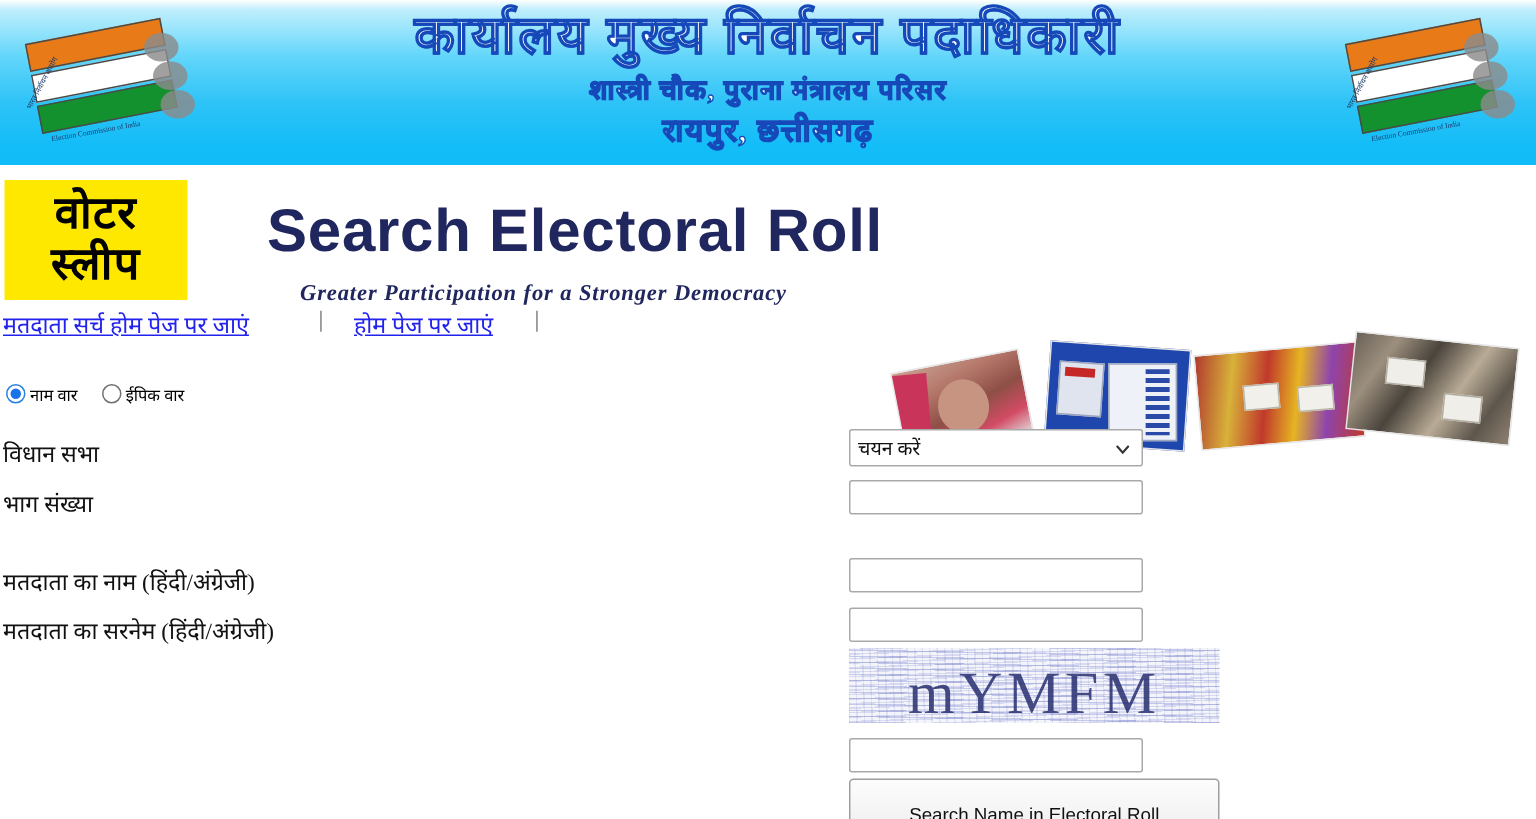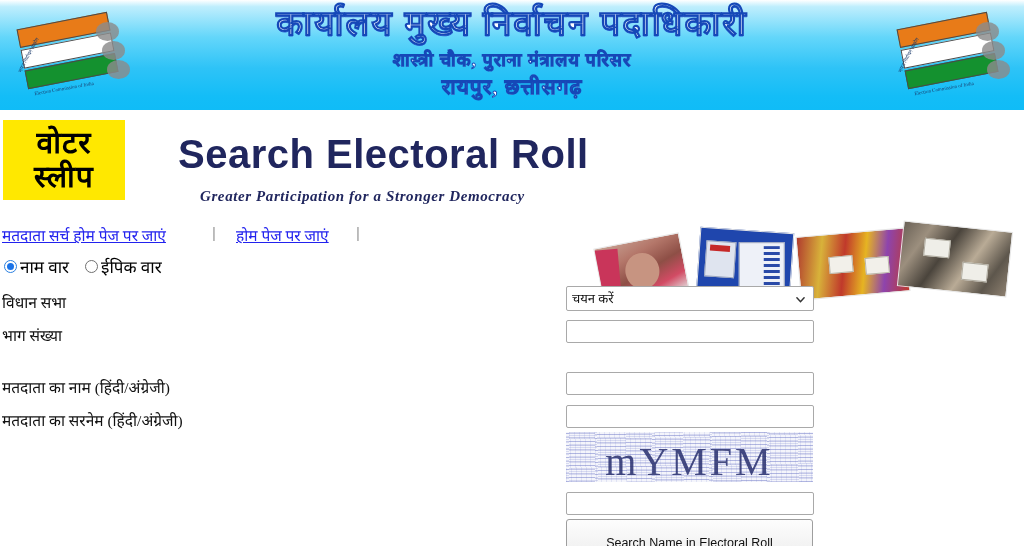--- a/index.html
+++ b/index.html
@@ -248,21 +248,21 @@
     position: absolute; width: 24px; height: 16px; background: #efeee8;
     border: 1px solid #b0aca0;
   }
   .p4 .card-c { left: 22px; top: 14px; }
   .p4 .card-d { left: 62px; top: 34px; }
 
   
   .nav-links {
     position: absolute;
     left: 0;
-    top: 224px;
+    top: 205px;
     width: 980px;
     height: 26px;
     font-size: 15px;
   }
   .nav-link {
     color: #2222ee;
     text-decoration: underline;
     cursor: pointer;
     font-family: "Liberation Serif", serif;
     font-size: 15.5px;
@@ -279,21 +279,21 @@
   .nav-link.l2 { position: absolute; left: 236px; top: 0; }
 
   
   .radio-row {
     position: absolute;
     left: 4px;
     top: 255px;
     display: flex;
     align-items: center;
     font-family: "Liberation Serif", serif;
-    font-size: 17px;
+    font-size: 11px;
     color: #000000;
   }
   .radio-item { display: flex; align-items: center; margin-right: 6px; }
   .radio-mark {
     width: 13px; height: 13px; border-radius: 50%;
     border: 1px solid #707070; background: #ffffff;
     box-sizing: border-box; margin-right: 3px; position: relative;
     flex: none;
   }
   .radio-mark.checked {
@@ -315,21 +315,21 @@
     position: absolute;
     left: 2px;
     font-family: "Liberation Serif", serif;
     font-size: 15.5px;
     color: #111111;
     white-space: nowrap;
   }
   .field-sel, .field-txt {
     position: absolute;
     left: 566px;
-    width: 248px;
+    width: 196px;
     box-sizing: border-box;
     font-family: "Liberation Serif", serif;
     font-size: 13px;
     color: #111111;
     background: #ffffff;
     border: 1px solid #a9a9a9;
     border-radius: 2px;
     outline: none;
   }
   .field-sel {

